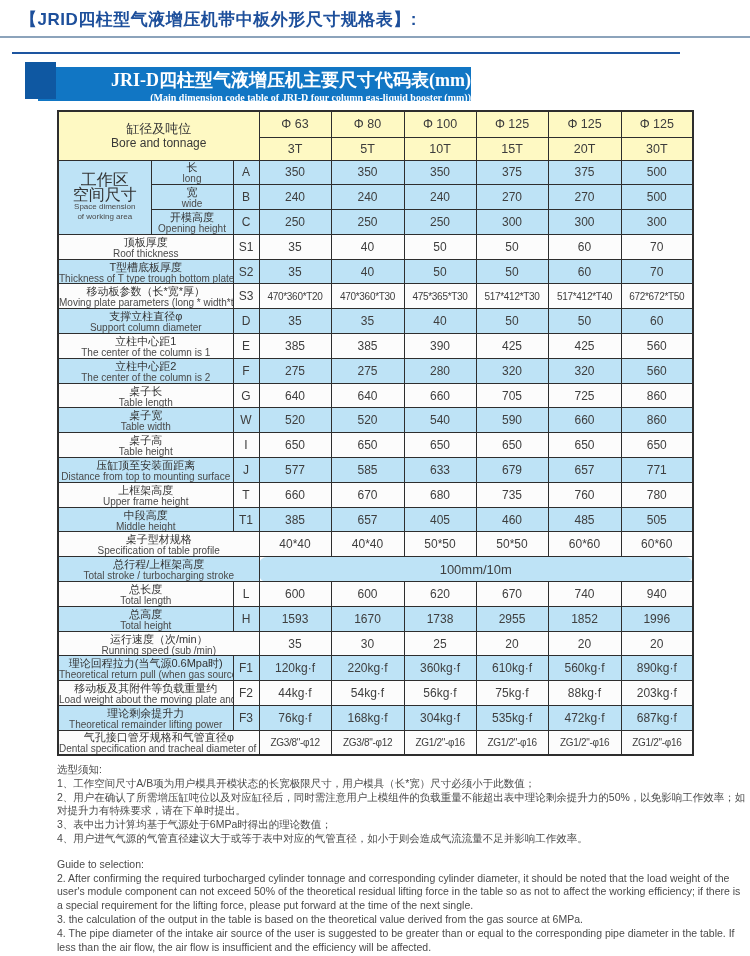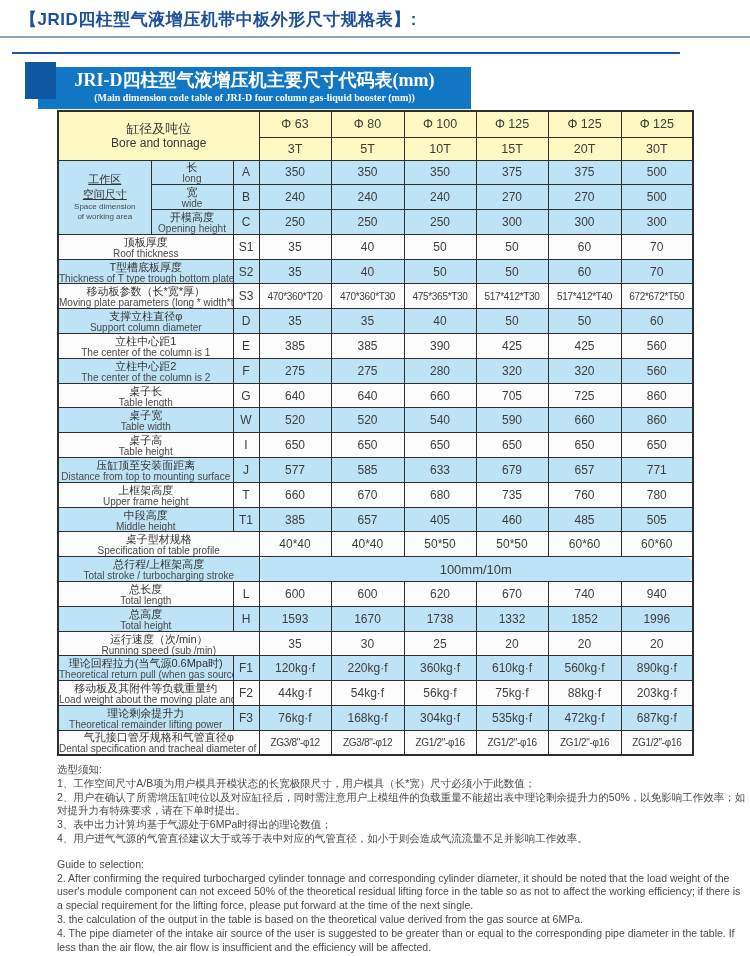--- a/index.html
+++ b/index.html
@@ -2,37 +2,37 @@
 <html><head>
 <meta charset="utf-8">
 <style>
   html,body{margin:0;padding:0;background:#fff;}
   .page{position:relative;width:750px;height:956px;background:#ffffff;overflow:hidden;
         font-family:"Liberation Sans","DejaVu Sans",sans-serif;}
   .page-title{position:absolute;left:20px;top:8px;font-size:17px;font-weight:bold;color:#1d4f9b;letter-spacing:.5px;}
   .rule1{position:absolute;left:0;top:36px;width:750px;height:2px;background:#8ca3bb;}
   .rule2{position:absolute;left:12px;top:52px;width:668px;height:2px;background:#1d55a0;}
   .banner-square{position:absolute;left:25px;top:62px;width:31px;height:37px;background:#0f58a2;z-index:3;}
-  .banner-bar{position:absolute;left:38px;top:67px;width:433px;height:42px;background:#1176c4;z-index:2;text-align:center;}
+  .banner-bar{position:absolute;left:38px;top:67px;width:433px;height:34px;background:#1176c4;z-index:2;text-align:right;}
   .banner-zh{font-family:"Liberation Serif","DejaVu Serif",serif;font-weight:bold;font-size:18px;color:#fff;margin-top:2px;line-height:22px;}
   .banner-en{font-family:"Liberation Serif","DejaVu Serif",serif;font-weight:bold;font-size:10px;color:#fff;line-height:13px;}
   table.spec{position:absolute;left:57px;top:110px;width:635px;border-collapse:collapse;table-layout:fixed;
              border:2px solid #2e2e2e;}
   table.spec td,table.spec th{border:1px solid #2e2e2e;padding:0;text-align:center;vertical-align:middle;overflow:hidden;}
   thead th{background:#fef9c3;font-weight:normal;}
   thead tr.r1{height:26px;}
   thead tr.r2{height:23px;}
   tbody tr{height:24.8px;}
   tr.blue td{background:#bee3f6;}
   tr.white td{background:#fcfcfc;}
   .c-zh{font-size:13px;color:#383838;line-height:14px;}
   .c-en{font-size:12px;color:#383838;line-height:14px;}
   .dia,.ton{font-size:12.5px;color:#3c3c3c;}
   .gcell div{white-space:nowrap;}
-  .g-zh{font-size:11px;color:#333;line-height:15px;text-decoration:underline;}
+  .g-zh{font-size:16px;color:#333;line-height:15px;}
   .g-en{font-size:8px;color:#4a4a4a;line-height:10px;}
   .lbl-zh{font-size:11px;color:#333;line-height:13px;white-space:nowrap;}
   .lbl-en{font-size:10px;color:#4a4a4a;line-height:9px;white-space:nowrap;}
   .code{font-size:12px;color:#3c3c3c;}
   .val{font-size:12px;color:#3e3e3e;}
   .val.small{font-size:10px;letter-spacing:-0.3px;}
   .val.span{font-size:13px;border-radius:8px;}
   .notes{position:absolute;left:57px;top:763px;width:690px;font-size:10.5px;color:#4a4a4a;line-height:13.8px;}
   .notes .block{margin-bottom:12px;}
   .note-line{white-space:normal;}
@@ -321,21 +321,21 @@
         </tr>
         <tr class="blue">
           <td class="lcell" colspan="2">
             <div class="lbl-zh">总高度</div>
             <div class="lbl-en">Total height</div>
           </td>
           <td class="code">H</td>
           <td class="val">1593</td>
           <td class="val">1670</td>
           <td class="val">1738</td>
-          <td class="val">1332</td>
+          <td class="val">2955</td>
           <td class="val">1852</td>
           <td class="val">1996</td>
         </tr>
         <tr class="white">
           <td class="lcell" colspan="3">
             <div class="lbl-zh">运行速度（次/min）</div>
             <div class="lbl-en">Running speed (sub /min)</div>
           </td>
           <td class="val">35</td>
           <td class="val">30</td>

